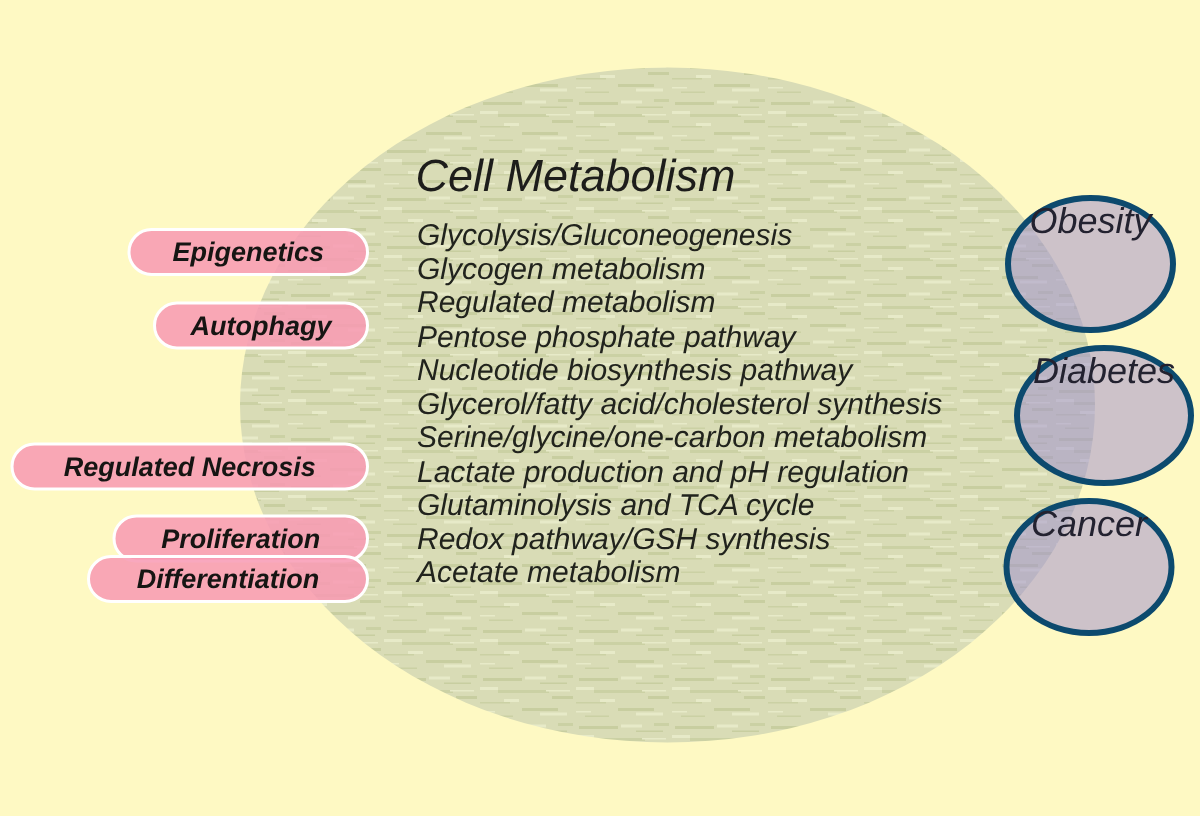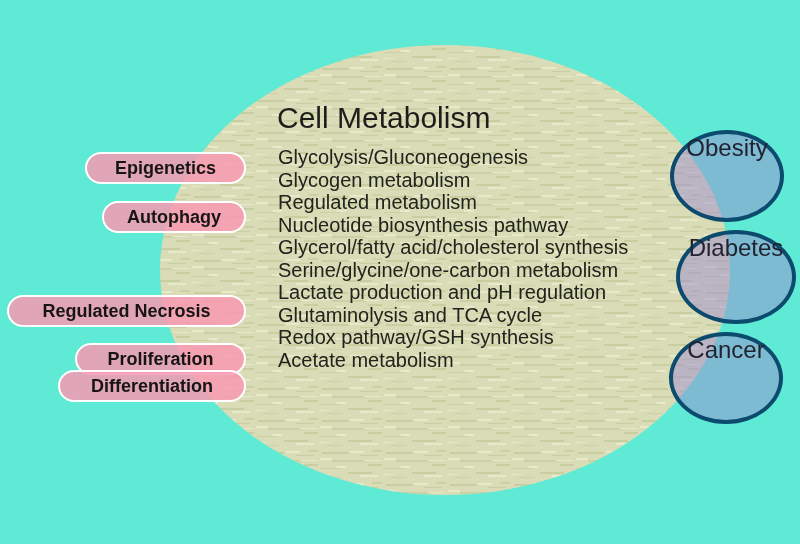--- a/index.html
+++ b/index.html
@@ -5,22 +5,23 @@
   html, body {
     margin: 0;
     padding: 0;
     background: #ffffff;
   }
   .stage {
     position: relative;
     width: 800px;
     height: 544px;
     overflow: hidden;
-    background: #5eead4;
+    background: #fef9c3;
     font-family: "Liberation Sans", "DejaVu Sans", sans-serif;
+    font-style: italic;
   }
   .bg-svg {
     position: absolute;
     left: 0;
     top: 0;
     z-index: 0;
   }
   
   .title {
     position: absolute;
@@ -117,20 +118,21 @@
     </defs>
     <ellipse cx="445" cy="270" rx="285" ry="225" fill="url(#tex)"></ellipse>
   </svg>
 
   <div class="title">Cell Metabolism</div>
 
   <div class="pathway-list">
     <div class="pathway-item">Glycolysis/Gluconeogenesis</div>
     <div class="pathway-item">Glycogen metabolism</div>
     <div class="pathway-item">Regulated metabolism</div>
+    <div class="pathway-item">Pentose phosphate pathway</div>
     <div class="pathway-item">Nucleotide biosynthesis pathway</div>
     <div class="pathway-item">Glycerol/fatty acid/cholesterol synthesis</div>
     <div class="pathway-item">Serine/glycine/one-carbon metabolism</div>
     <div class="pathway-item">Lactate production and pH regulation</div>
     <div class="pathway-item">Glutaminolysis and TCA cycle</div>
     <div class="pathway-item">Redox pathway/GSH synthesis</div>
     <div class="pathway-item">Acetate metabolism</div>
   </div>
 
   <div class="pill p1">

